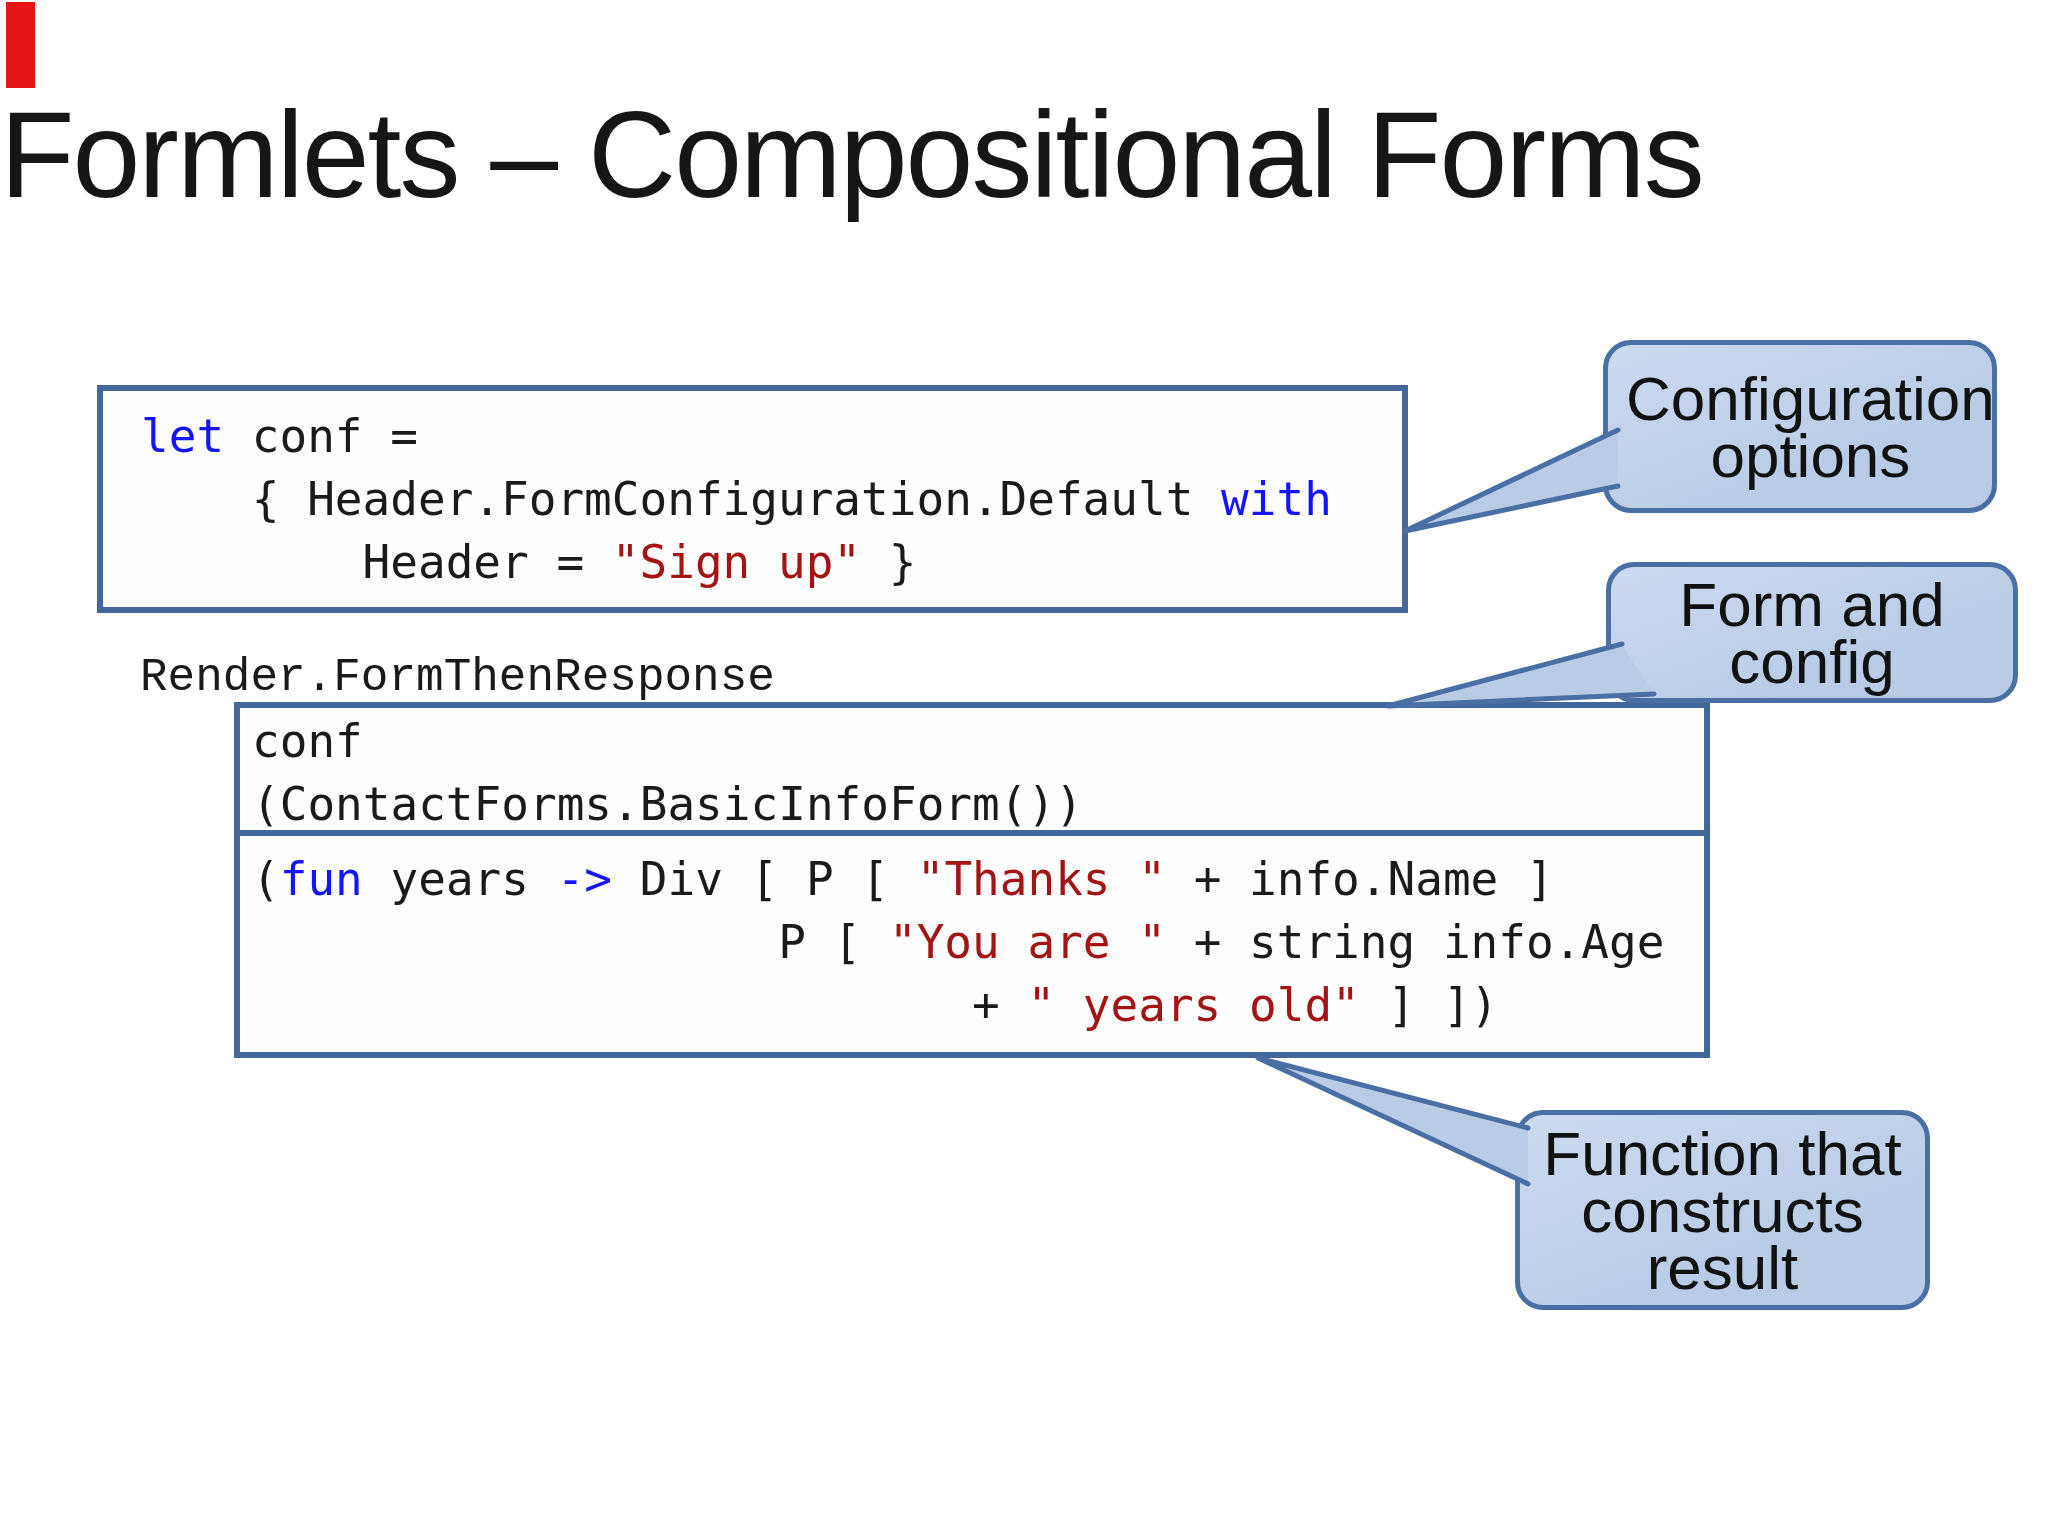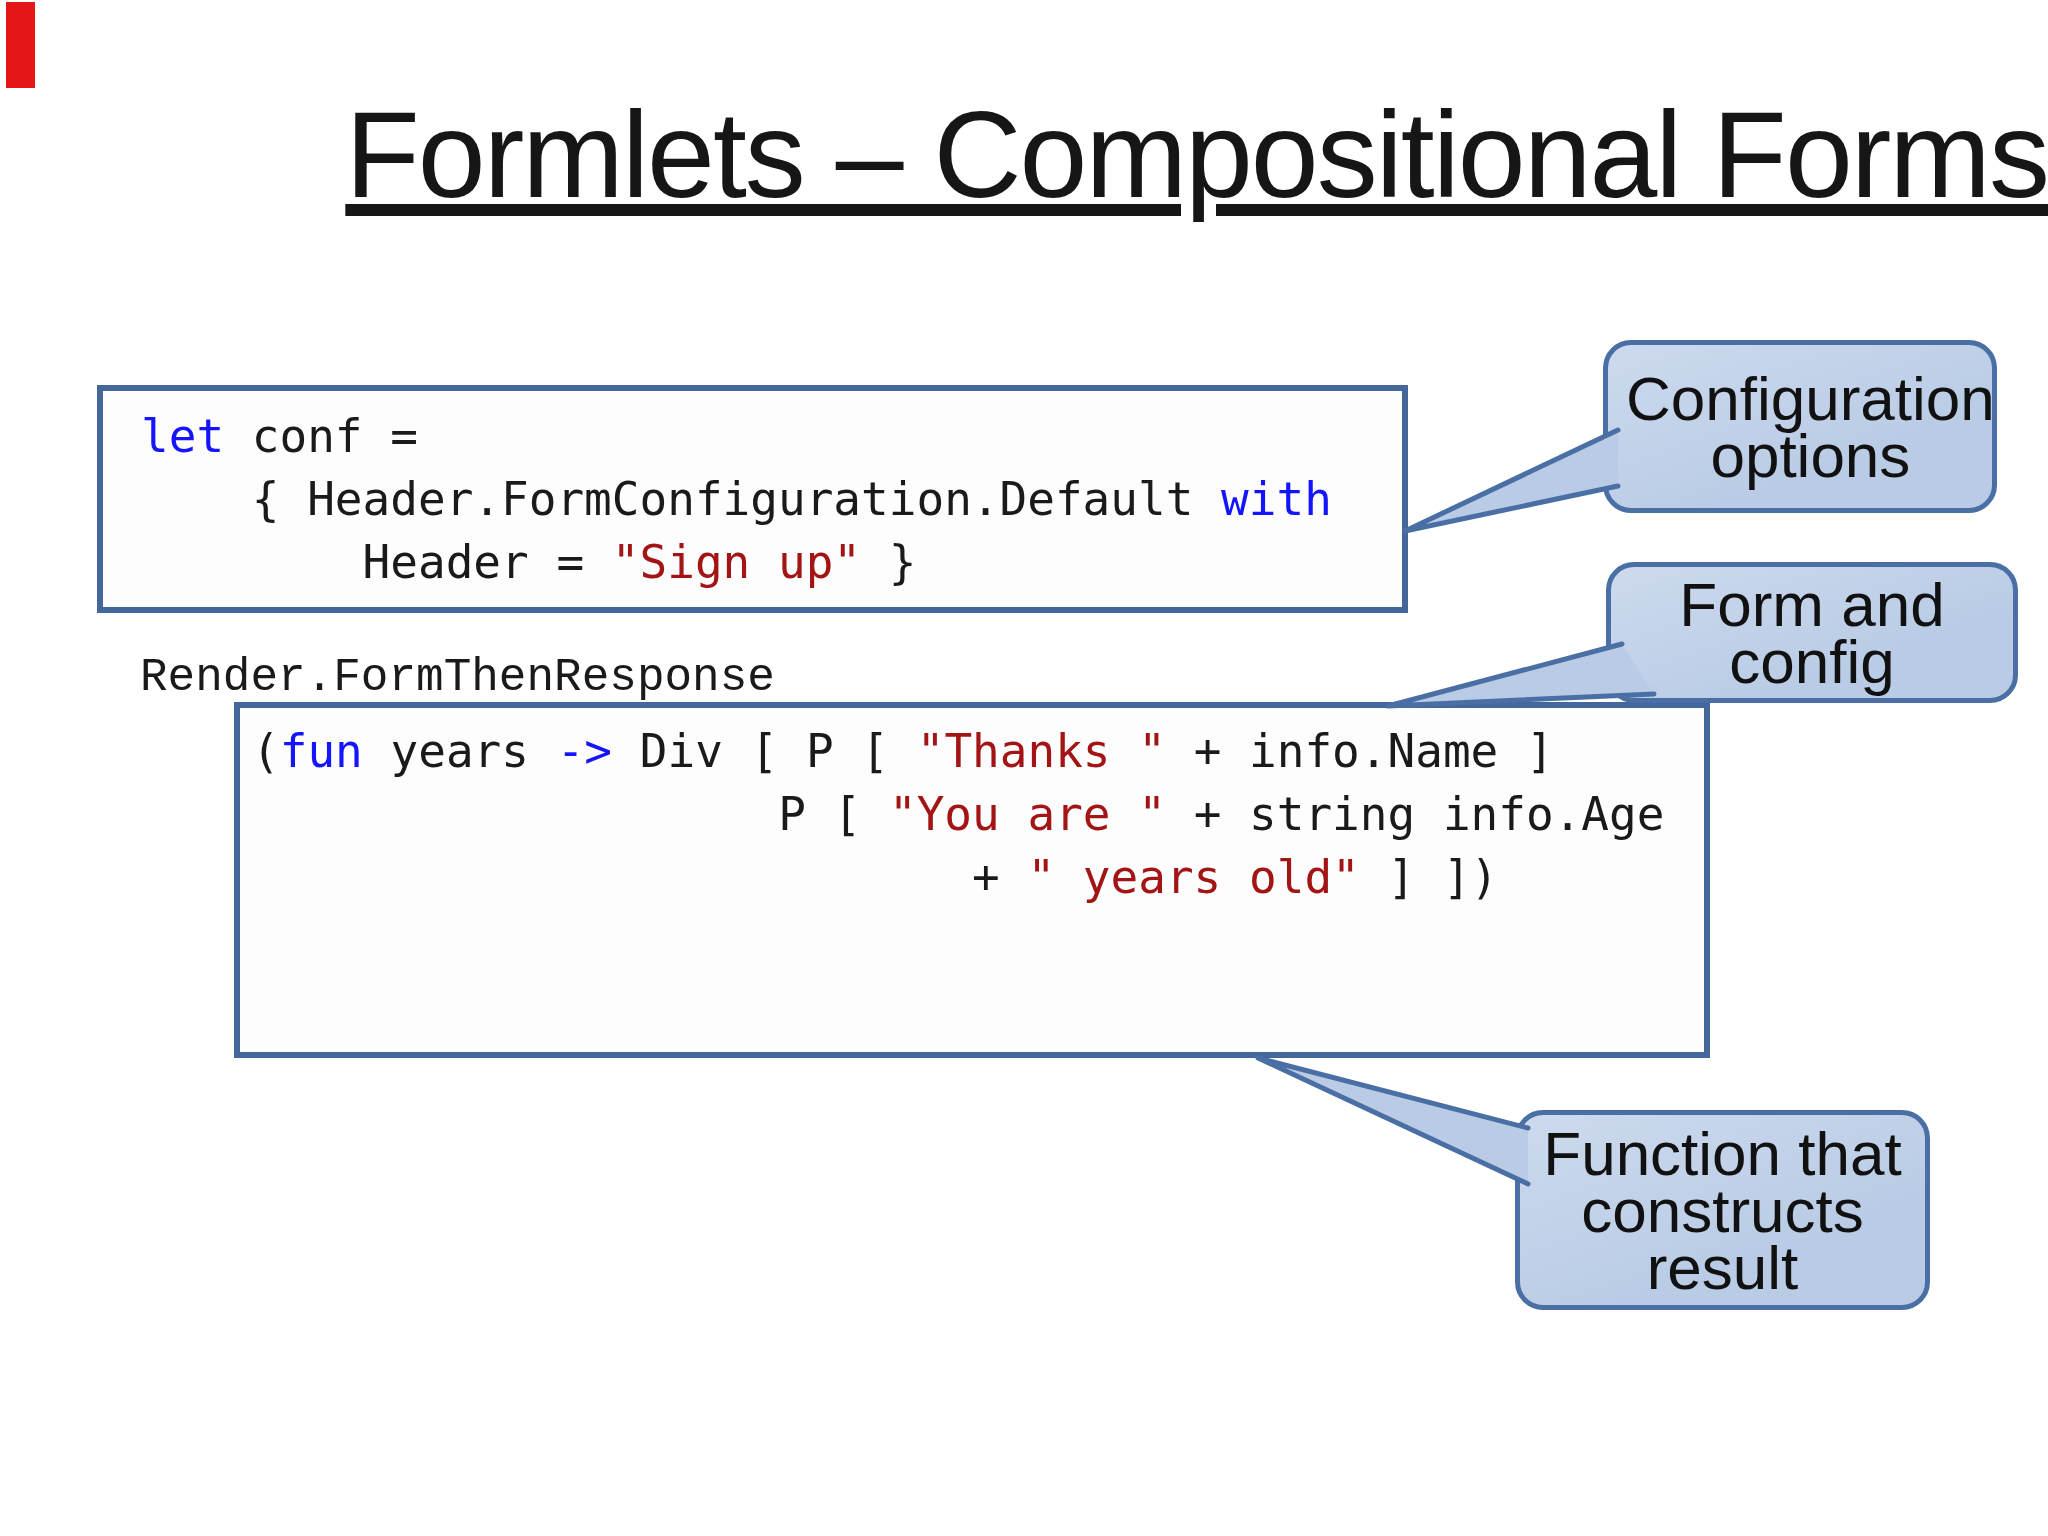--- a/index.html
+++ b/index.html
@@ -9,24 +9,23 @@
     --redBar:#e51616; --titleColor:#161616;
   }
   *{margin:0;padding:0;box-sizing:border-box;}
   html,body{background:#ffffff;}
   .slide{
     position:relative;width:2048px;height:1536px;background:#ffffff;overflow:hidden;
     font-family:"Liberation Sans",sans-serif;
   }
   .red-bar{position:absolute;left:6px;top:2px;width:29px;height:86px;background:var(--redBar);}
   .title{
-    position:absolute;left:0;right:0;top:85px;text-align:right;
+    position:absolute;left:0;right:0;top:85px;text-align:left;
     font-size:122px;letter-spacing:-2px;color:var(--titleColor);font-weight:400;
     white-space:nowrap;
-    text-decoration:underline;
   }
   .codebox{
     position:absolute;background:#fdfdfe;border:6px solid var(--boxBorder);
   }
   .box1{left:97px;top:385px;width:1311px;height:228px;padding:14px 16px 0 38px;}
   .boxes23{left:234px;top:702px;width:1476px;height:356px;padding:0;}
   .box2{height:128px;border-bottom:6px solid var(--boxBorder);padding:2px 0 0 12px;}
   .box3{padding:12px 0 0 12px;}
   .code-line{
     font-family:"DejaVu Sans Mono","Liberation Mono",monospace;
@@ -63,20 +62,24 @@
 
   <div class="codebox box1">
     <div class="code-line"><span class="c-kw">let</span><span class="c-pl"> conf =</span></div>
     <div class="code-line"><span class="c-pl">    { Header.FormConfiguration.Default </span><span class="c-kw">with</span></div>
     <div class="code-line"><span class="c-pl">        Header = </span><span class="c-str">"Sign up"</span><span class="c-pl"> }</span></div>
   </div>
 
   <div class="free-label">Render.FormThenResponse</div>
 
   <div class="codebox boxes23">
+    <div class="box2">
+      <div class="code-line"><span class="c-pl">conf</span></div>
+      <div class="code-line"><span class="c-pl">(ContactForms.BasicInfoForm())</span></div>
+    </div>
     <div class="box3">
       <div class="code-line"><span class="c-pl">(</span><span class="c-kw">fun</span><span class="c-pl"> years </span><span class="c-kw">-&gt;</span><span class="c-pl"> Div [ P [ </span><span class="c-str">"Thanks "</span><span class="c-pl"> + info.Name ]</span></div>
       <div class="code-line"><span class="c-pl">                   P [ </span><span class="c-str">"You are "</span><span class="c-pl"> + string info.Age</span></div>
       <div class="code-line"><span class="c-pl">                          + </span><span class="c-str">" years old"</span><span class="c-pl"> ] ])</span></div>
     </div>
   </div>
 
   <div class="callout callout1">
     <span>Configuration options</span>
   </div>

